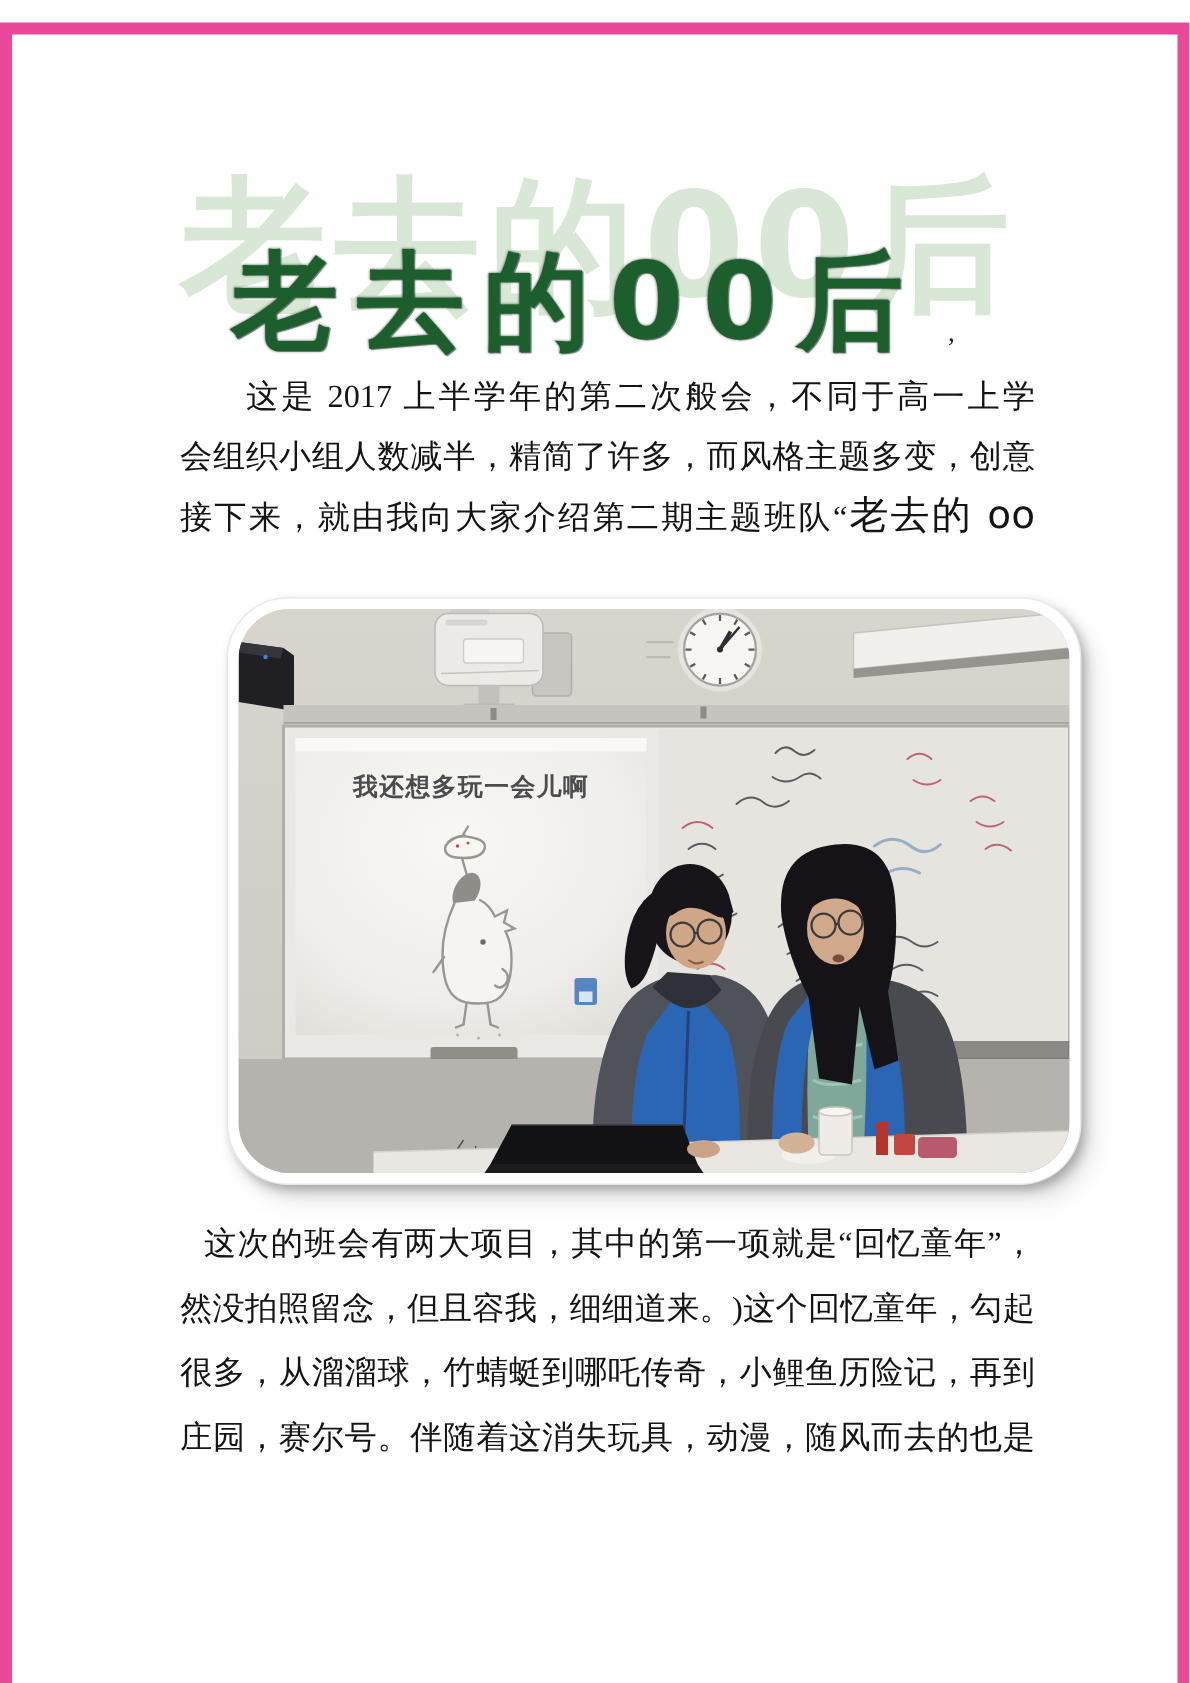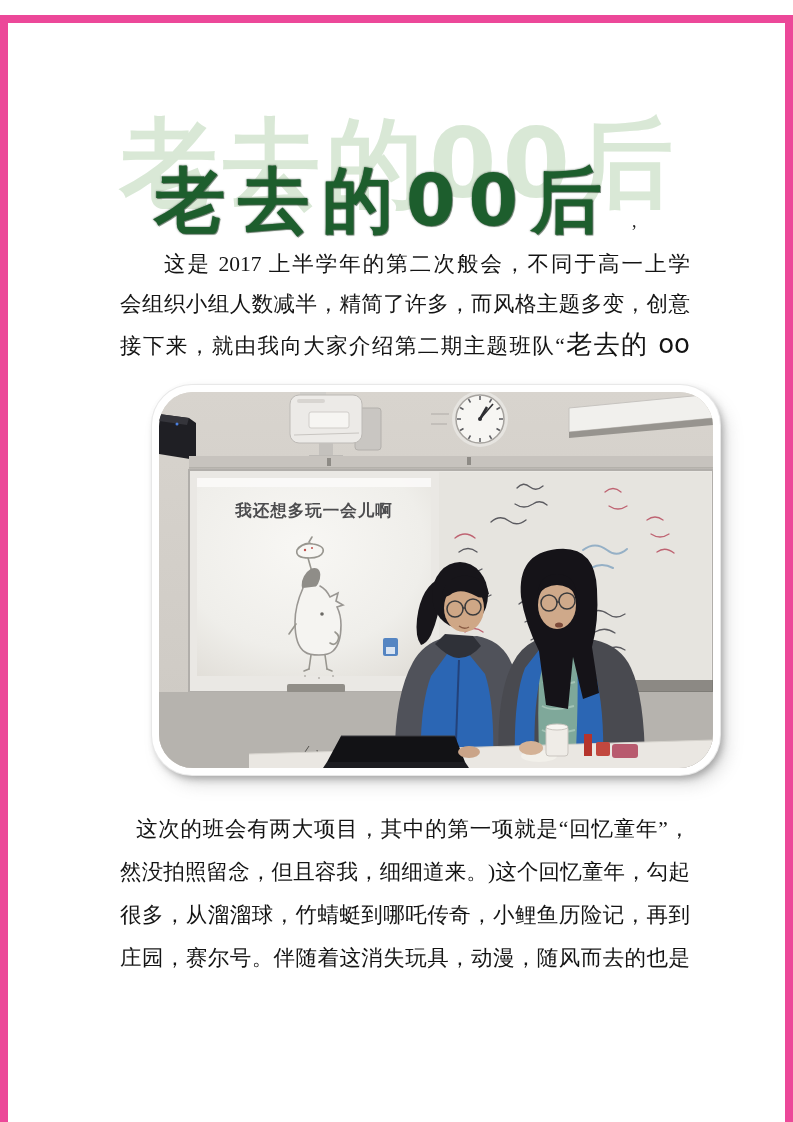--- a/index.html
+++ b/index.html
@@ -32,21 +32,21 @@
   .para .line { text-align:justify; text-align-last:justify; overflow:hidden; }
   .p1 { top:221px; }
   .p1 .line { height:40px; line-height:40px; }
   .p2 { top:785px; }
   .p2 .line { height:43px; line-height:43px; }
   .indent-2 { text-indent:44px; }
   .indent-1 { text-indent:16px; }
   .hl { font-family:"DejaVu Sans", sans-serif; font-size:26px; }
   
   .photo-frame {
-    position:absolute; left:144px; top:362px; width:568px; height:390px;
+    position:absolute; left:144px; top:376px; width:568px; height:390px;
     box-sizing:border-box; padding:7px; background:#ffffff; border-radius:40px;
     box-shadow:0 0 0 1px #e8e8e8, 3px 4px 7px rgba(90,90,90,.45), 8px 10px 16px rgba(120,120,120,.22);
   }
   .photo-inner {
     width:554px; height:376px; border-radius:34px; overflow:hidden; background:#d6d2cc;
   }
   .photo-inner svg { display:block; }
   svg text { font-family:"DejaVu Sans", sans-serif; }
 </style>
 </head>

